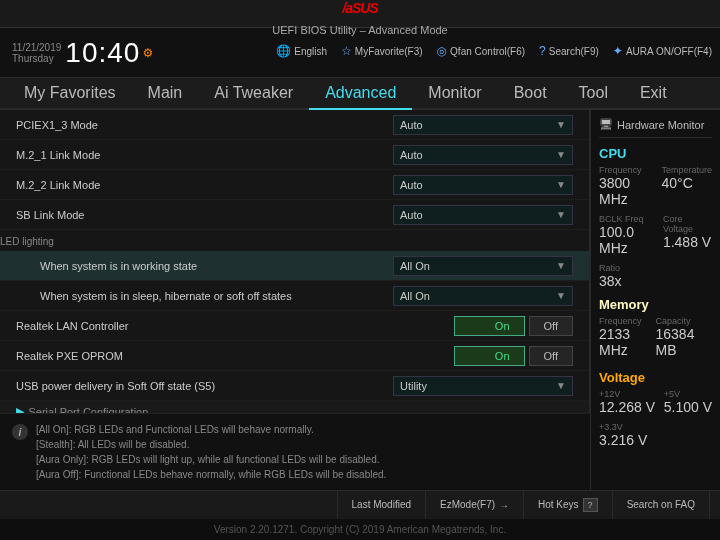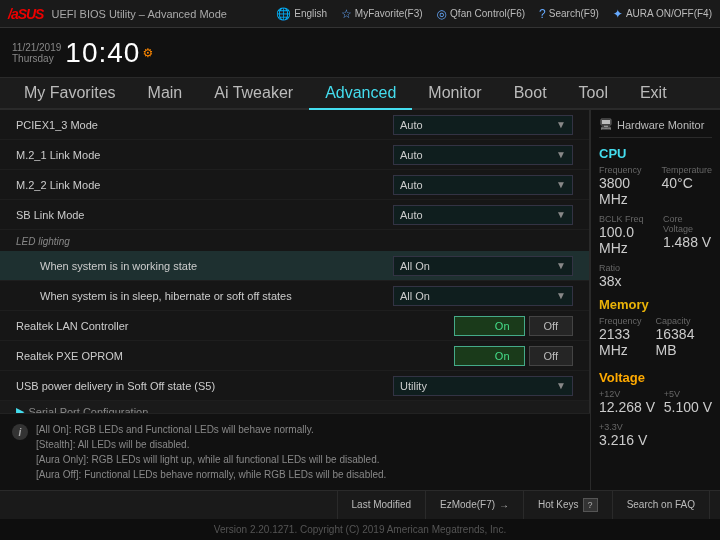--- a/index.html
+++ b/index.html
@@ -15,20 +15,21 @@
 
     
     #topbar {
       background: #1a1a1a;
       height: 28px;
       display: flex;
       align-items: center;
       padding: 0 8px;
       gap: 8px;
       border-bottom: 1px solid #333;
+      flex-direction: column;
     }
     #asus-logo {
       color: #e00;
       font-weight: bold;
       font-size: 14px;
       letter-spacing: -1px;
       font-style: italic;
     }
     .topbar-actions {
       display: flex;
@@ -122,25 +123,24 @@
       padding: 3px 6px;
       font-size: 11px;
       display: flex;
       align-items: center;
       justify-content: space-between;
       cursor: pointer;
     }
     .setting-dropdown .arrow { color: #888; font-size: 10px; }
 
     .section-label {
-      padding: 6px 16px 4px;
+      padding: 6px 0 4px;
       color: #888;
       font-size: 10px;
       background: #161616;
-      font-style: italic;
     }
 
     .toggle-group {
       display: flex;
       gap: 4px;
     }
     .toggle-btn {
       padding: 3px 14px;
       font-size: 11px;
       border: 1px solid #444;
@@ -216,21 +216,21 @@
       gap: 4px;
       border-bottom: 1px solid #2a2a2a;
       padding-bottom: 6px;
     }
     .hw-section-title {
       font-size: 13px;
       font-weight: bold;
       margin: 8px 0 4px;
     }
     .hw-section-title.cpu-color { color: #4de; }
-    .hw-section-title.memory-color { color: #eab308; }
+    .hw-section-title.memory-color { color: #fef9c3; }
     .hw-section-title.voltage-color { color: #fa0; }
     .hw-row {
       display: flex;
       justify-content: space-between;
       margin-bottom: 3px;
     }
     .hw-pair { margin-bottom: 4px; }
     .hw-pair-label { color: #666; font-size: 9px; }
     .hw-pair-value { color: #ccc; font-size: 14px; }
 

